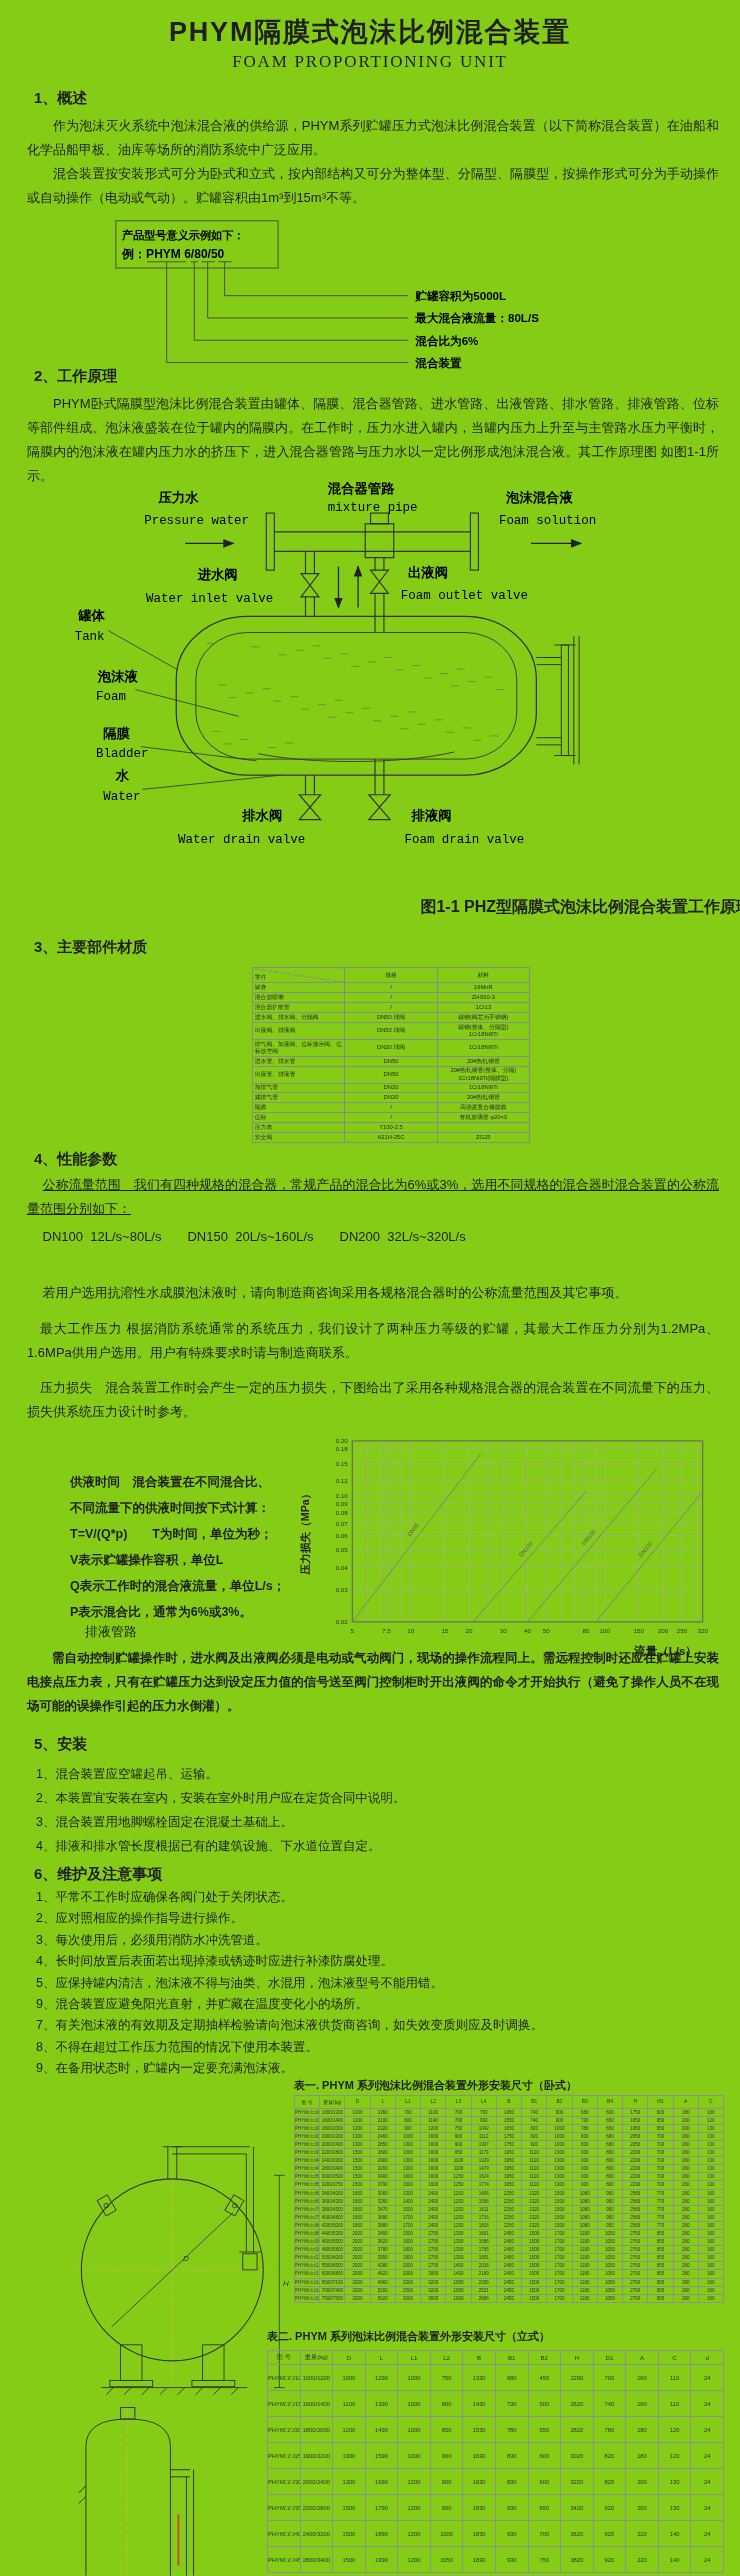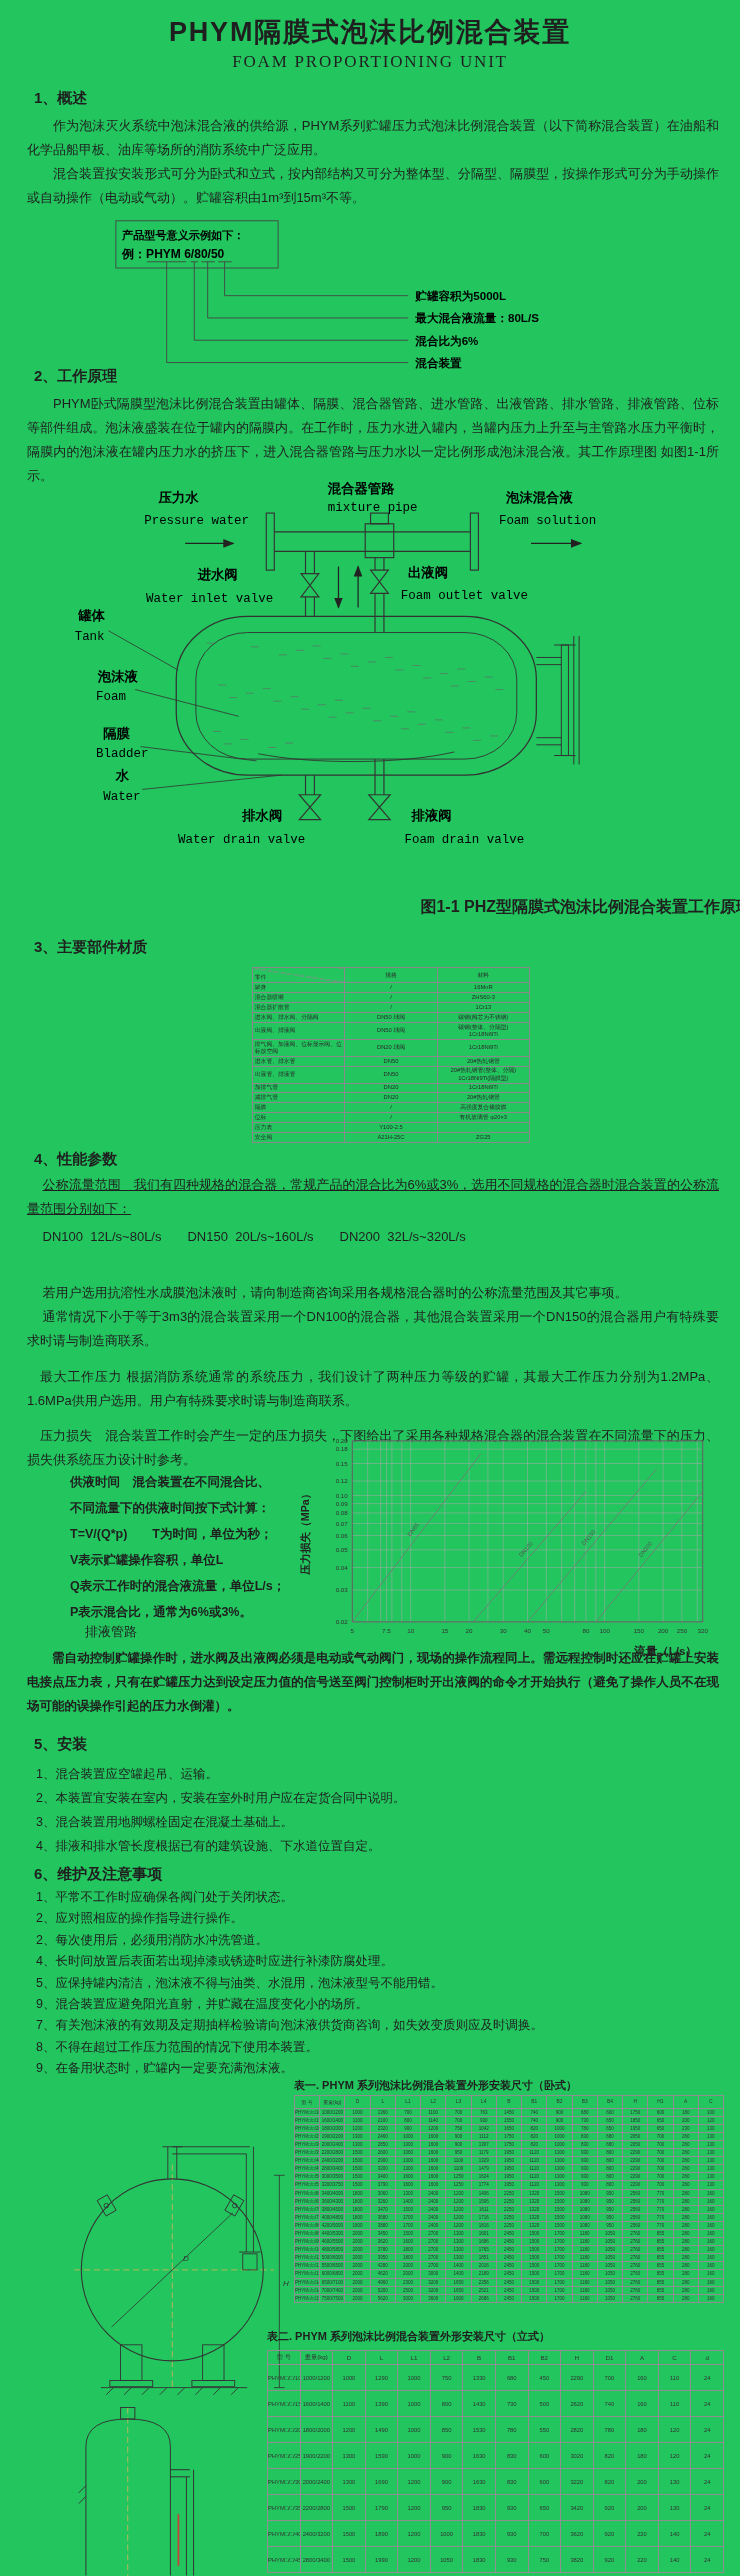--- a/index.html
+++ b/index.html
@@ -1,17 +1,17 @@
 <!DOCTYPE html>
 <html style="font-size:14.3px"><head>
 <meta charset="utf-8">
 <style>
   html,body{margin:0;padding:0;background:#e9e9e6;}
   body{font-family:"Liberation Sans","DejaVu Sans",sans-serif;color:#1f1f1f;}
-  #page{position:relative;width:740px;height:2576px;margin:0 auto;background:#22c55e;overflow:hidden;box-shadow:0 0 5.3px rgba(0,0,0,.25);}
+  #page{position:relative;width:740px;height:2576px;margin:0 auto;background:#84cc16;overflow:hidden;box-shadow:0 0 5.3px rgba(0,0,0,.25);}
   .abs{position:absolute;}
   .doc-title{width:100%;text-align:center;font-size:27px;font-weight:bold;letter-spacing:1.8px;}
   .doc-sub{width:100%;text-align:center;font-family:"Liberation Serif","DejaVu Serif",serif;font-size:17px;letter-spacing:1.8px;}
   .sec-h{font-size:15px;font-weight:bold;}
   .para{font-size:13px;line-height:24px;text-align:justify;margin:0;}
   .indent{text-indent:2em;}
   .dn-line{font-size:13px;white-space:pre;}
   .fig-cap{width:100%;text-align:right;font-size:16px;font-weight:bold;padding-left:28px;}
   .tbl-cap{text-align:left;font-size:11px;font-weight:bold;}
   svg text.zh{font-family:"Liberation Sans","DejaVu Sans",sans-serif;font-weight:bold;}
@@ -301,21 +301,20 @@
           </tr>
         </tbody>
       </table>
     </div>
 
   <div class="abs sec-h" style="top:1150px;left:34px;">4、性能参数</div>
   <div class="abs" style="top:1173px;left:27px;width:692px;">
     <p class="para" style="text-indent:1.2em;text-decoration:underline;">公称流量范围　我们有四种规格的混合器，常规产品的混合比为6%或3%，选用不同规格的混合器时混合装置的公称流量范围分别如下：</p>
     <p class="para dn-line" style="margin-top:3.6px;text-indent:1.2em;">DN100  12L/s~80L/s　　DN150  20L/s~160L/s　　DN200  32L/s~320L/s</p>
     <p class="para" style="margin-top:32px;text-indent:1.2em;">若用户选用抗溶性水成膜泡沫液时，请向制造商咨询采用各规格混合器时的公称流量范围及其它事项。</p>
-    <p class="para" style="text-indent:1.2em;">通常情况下小于等于3m3的混合装置采用一个DN100的混合器，其他混合装置采用一个DN150的混合器用户有特殊要求时请与制造商联系。</p>
     <p class="para" style="margin-top:12.5px;text-indent:1em;">最大工作压力 根据消防系统通常的系统压力，我们设计了两种压力等级的贮罐，其最大工作压力分别为1.2MPa、1.6MPa供用户选用。用户有特殊要求时请与制造商联系。</p>
     <p class="para" style="margin-top:10.7px;text-indent:1em;">压力损失　混合装置工作时会产生一定的压力损失，下图给出了采用各种规格混合器的混合装置在不同流量下的压力、损失供系统压力设计时参考。</p>
   </div>
 
   <svg class="abs" id="chartSvg" style="top:1430px;left:297px;" width="428" height="234" viewBox="0 0 480 262">
     <g id="chartG">
         <line x1="62" y1="12" x2="62" y2="215" stroke="#aaa" stroke-width="0.6"></line>
         <line x1="79.22875358211348" y1="12" x2="79.22875358211348" y2="215" stroke="#aaa" stroke-width="0.6"></line>
         <line x1="93.79545717965082" y1="12" x2="93.79545717965082" y2="215" stroke="#aaa" stroke-width="0.6"></line>
         <line x1="100.31504379723573" y1="12" x2="100.31504379723573" y2="215" stroke="#aaa" stroke-width="0.6"></line>
@@ -414,21 +413,21 @@
       <div>1、混合装置应空罐起吊、运输。</div>
       <div>2、本装置宜安装在室内，安装在室外时用户应在定货合同中说明。</div>
       <div>3、混合装置用地脚螺栓固定在混凝土基础上。</div>
       <div>4、排液和排水管长度根据已有的建筑设施、下水道位置自定。</div>
     </div>
 
   <div class="abs sec-h" style="top:1865px;left:34px;">6、维护及注意事项</div>
   <div class="abs list-block" style="top:1887px;left:36px;width:678px;line-height:21.4px;" id="s6list">
       <div>1、平常不工作时应确保各阀门处于关闭状态。</div>
       <div>2、应对照相应的操作指导进行操作。</div>
-      <div>2、每次使用后，必须用消防水冲洗管道。</div>
+      <div>3、每次使用后，必须用消防水冲洗管道。</div>
       <div>4、长时间放置后表面若出现掉漆或锈迹时应进行补漆防腐处理。</div>
       <div>5、应保持罐内清洁，泡沫液不得与油类、水混用，泡沫液型号不能用错。</div>
       <div>9、混合装置应避免阳光直射，并贮藏在温度变化小的场所。</div>
       <div>7、有关泡沫液的有效期及定期抽样检验请向泡沫液供货商咨询，如失效变质则应及时调换。</div>
       <div>8、不得在超过工作压力范围的情况下使用本装置。</div>
       <div>9、在备用状态时，贮罐内一定要充满泡沫液。</div>
     </div>
 
   <div class="abs tbl-cap" style="top:2078px;left:294px;width:430px;">表一. PHYM 系列泡沫比例混合装置外形安装尺寸（卧式）</div>
   <div class="abs dimtbl" id="table1" style="top:2095px;left:294px;">

